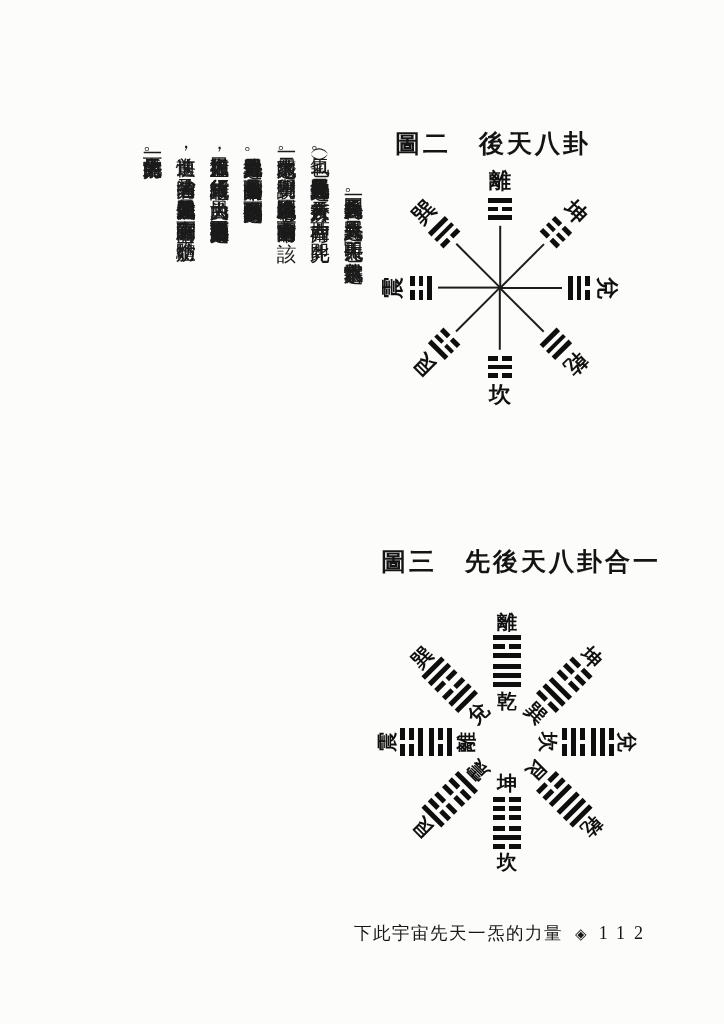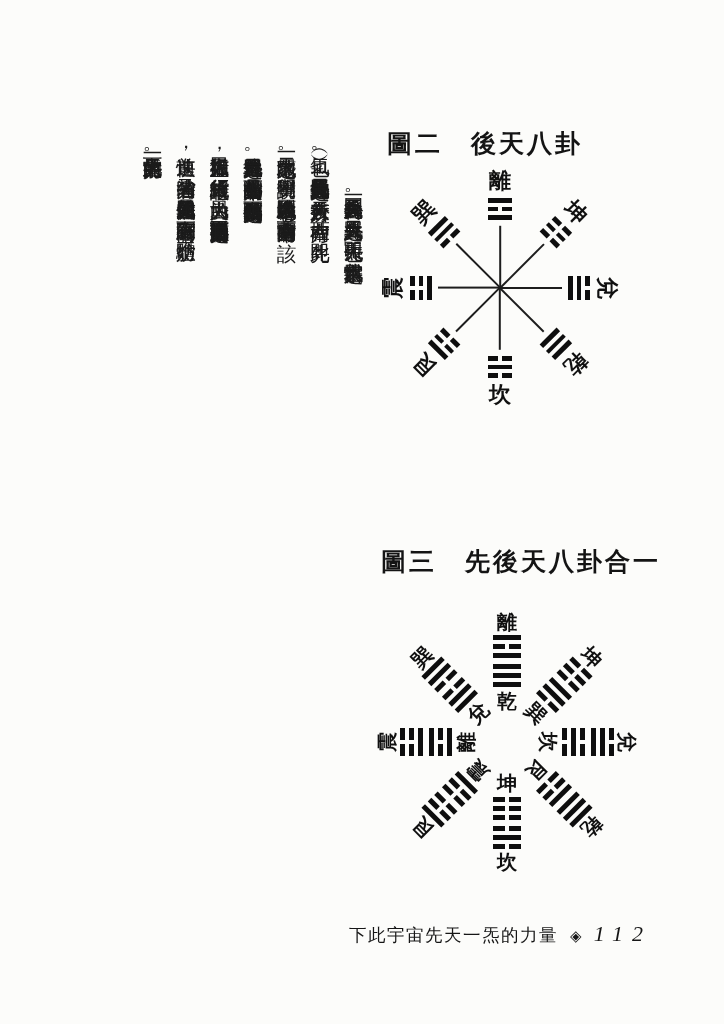--- a/index.html
+++ b/index.html
@@ -16,21 +16,21 @@
   .vcol{
     line-height:33.5px;font-size:19.5px;letter-spacing:0.2px;
     font-weight:400;white-space:nowrap;
   }
   .vcol.indent{text-indent:2.1em;}
   
   .fig-title{
     position:absolute;font-size:25px;font-weight:700;letter-spacing:3px;
     text-align:center;color:#141414;
   }
-  #fig2-title{top:127px;left:340px;width:290px;}
+  #fig2-title{top:127px;left:348px;width:290px;}
   #fig3-title{top:545px;left:356px;width:330px;}
   
   .diagram{position:absolute;}
   #diagram2{left:360px;top:148px;width:280px;height:280px;}
   #diagram3{left:347px;top:602px;width:320px;height:280px;}
   .ray{
     position:absolute;left:50%;top:50%;width:62px;height:1.6px;
     margin-top:-0.8px;background:#1d1d1d;transform-origin:0 50%;
   }
   .spoke{
@@ -57,21 +57,21 @@
   .bar{background:#0e0e0e;width:100%;}
   .bar.broken{background:none;display:flex;justify-content:space-between;}
   .seg{display:block;width:42%;height:100%;background:#0e0e0e;}
   
   .footer{
     position:absolute;top:921px;right:72px;font-size:17.5px;
     letter-spacing:1.5px;color:#161616;white-space:nowrap;
   }
   .diamond{font-size:15px;margin:0 12px;letter-spacing:0;}
   .pagenum{
-    font-style:italic;font-size:22px;letter-spacing:9px;
+    font-size:18px;letter-spacing:9px;
     font-family:"Liberation Serif",serif;
   }
 </style>
 </head>
 <body>
 
 <div class="page">
 
   <div class="text-block" id="textblock">
       <div class="vcol indent">圖三爲先後天八卦合一圖。先天八卦之巽風，即「先天一炁」也，代表宇宙本體之風</div>

